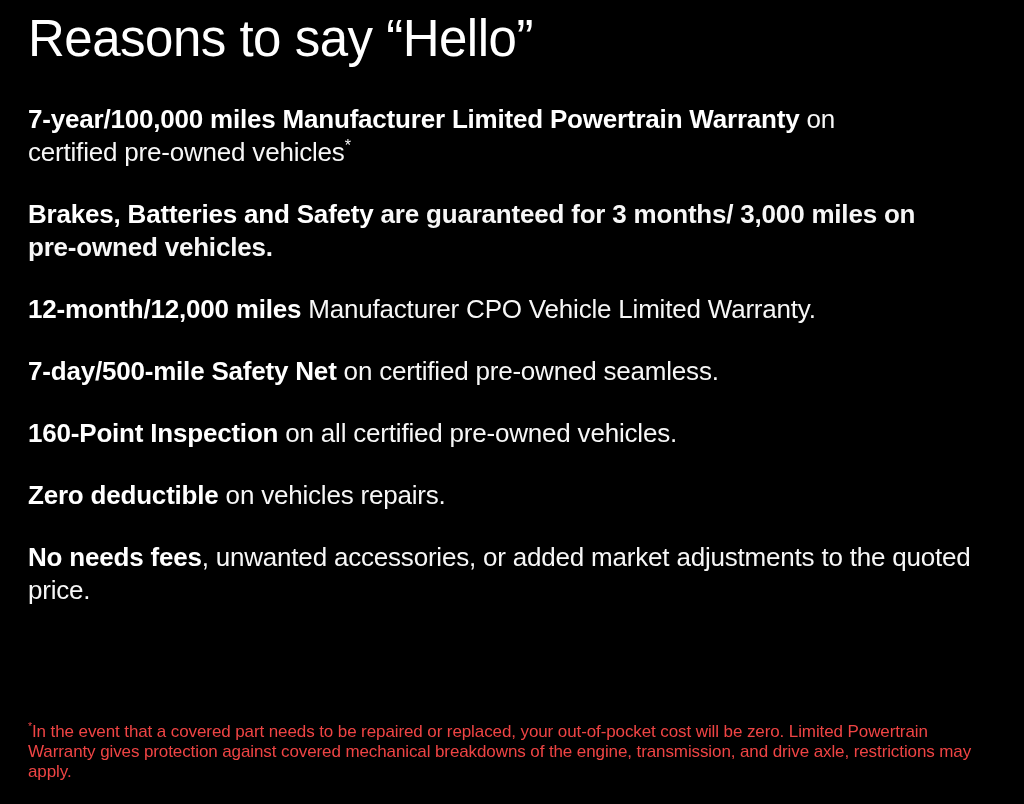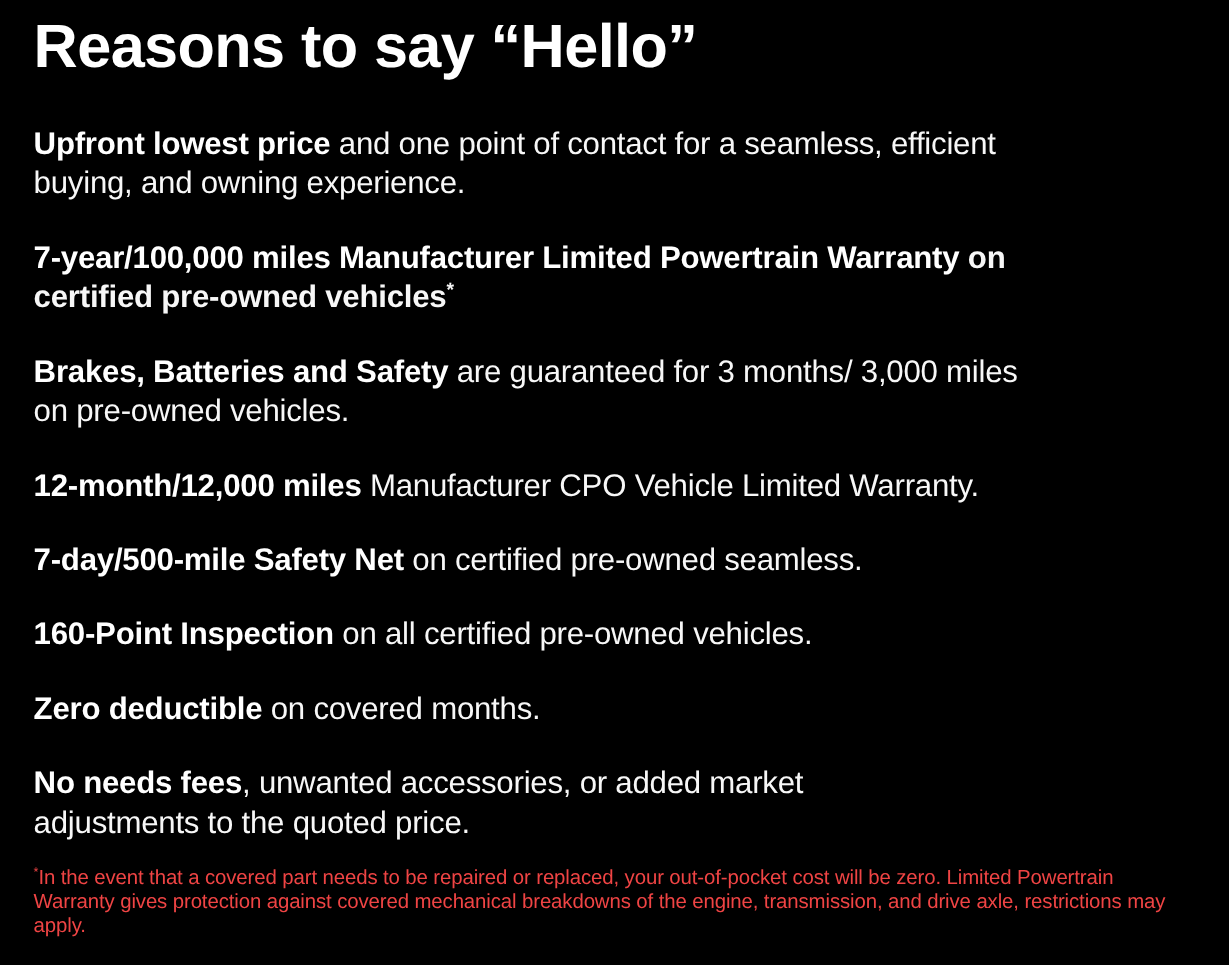--- a/index.html
+++ b/index.html
@@ -17,21 +17,21 @@
     overflow: hidden;
   }
   .content {
     position: absolute;
     top: 10px;
     left: 28px;
     width: 968px;
   }
   .title {
     font-size: 51px;
-    font-weight: bold;
+    font-weight: normal;
     line-height: 1.12;
     letter-spacing: -0.5px;
     margin: 0 0 36px 0;
     color: #ffffff;
   }
   .benefit {
     font-size: 26px;
     line-height: 33px;
     margin: 0 0 29px 0;
     color: #f7f7f7;
@@ -63,32 +63,31 @@
   }
 </style>
 </head>
 <body>
 
 <div class="slide">
   <div class="content">
     <h1 class="title">Reasons to say “Hello”</h1>
 
     <div>
-      <p class="benefit"><strong>Upfront lowest price</strong><span> and one point of contact for a seamless, efficient buying, and owning experience.</span></p>
 
       <p class="benefit"><strong>7-year/100,000 miles Manufacturer Limited Powertrain Warranty</strong><span> on certified pre-owned vehicles</span><sup class="asterisk">*</sup></p>
 
       <p class="benefit"><strong>Brakes, Batteries and Safety</strong><span> are guaranteed for 3 months/ 3,000 miles on pre-owned vehicles.</span></p>
 
       <p class="benefit"><strong>12-month/12,000 miles</strong><span> Manufacturer CPO Vehicle Limited Warranty.</span></p>
 
       <p class="benefit"><strong>7-day/500-mile Safety Net</strong><span> on certified pre-owned seamless.</span></p>
 
       <p class="benefit"><strong>160-Point Inspection</strong><span> on all certified pre-owned vehicles.</span></p>
 
-      <p class="benefit"><strong>Zero deductible</strong><span> on covered months.</span></p>
+      <p class="benefit"><strong>Zero deductible</strong><span> on vehicles repairs.</span></p>
 
       <p class="benefit"><strong>No needs fees</strong><span>, unwanted accessories, or added market adjustments to the quoted price.</span></p>
     </div>
   </div>
 
   <p class="footnote"><sup class="asterisk">*</sup><span>In the event that a covered part needs to be repaired or replaced, your out-of-pocket cost will be zero. Limited Powertrain Warranty gives protection against covered mechanical breakdowns of the engine, transmission, and drive axle, restrictions may apply.</span></p>
 </div>
 
 </body></html>

